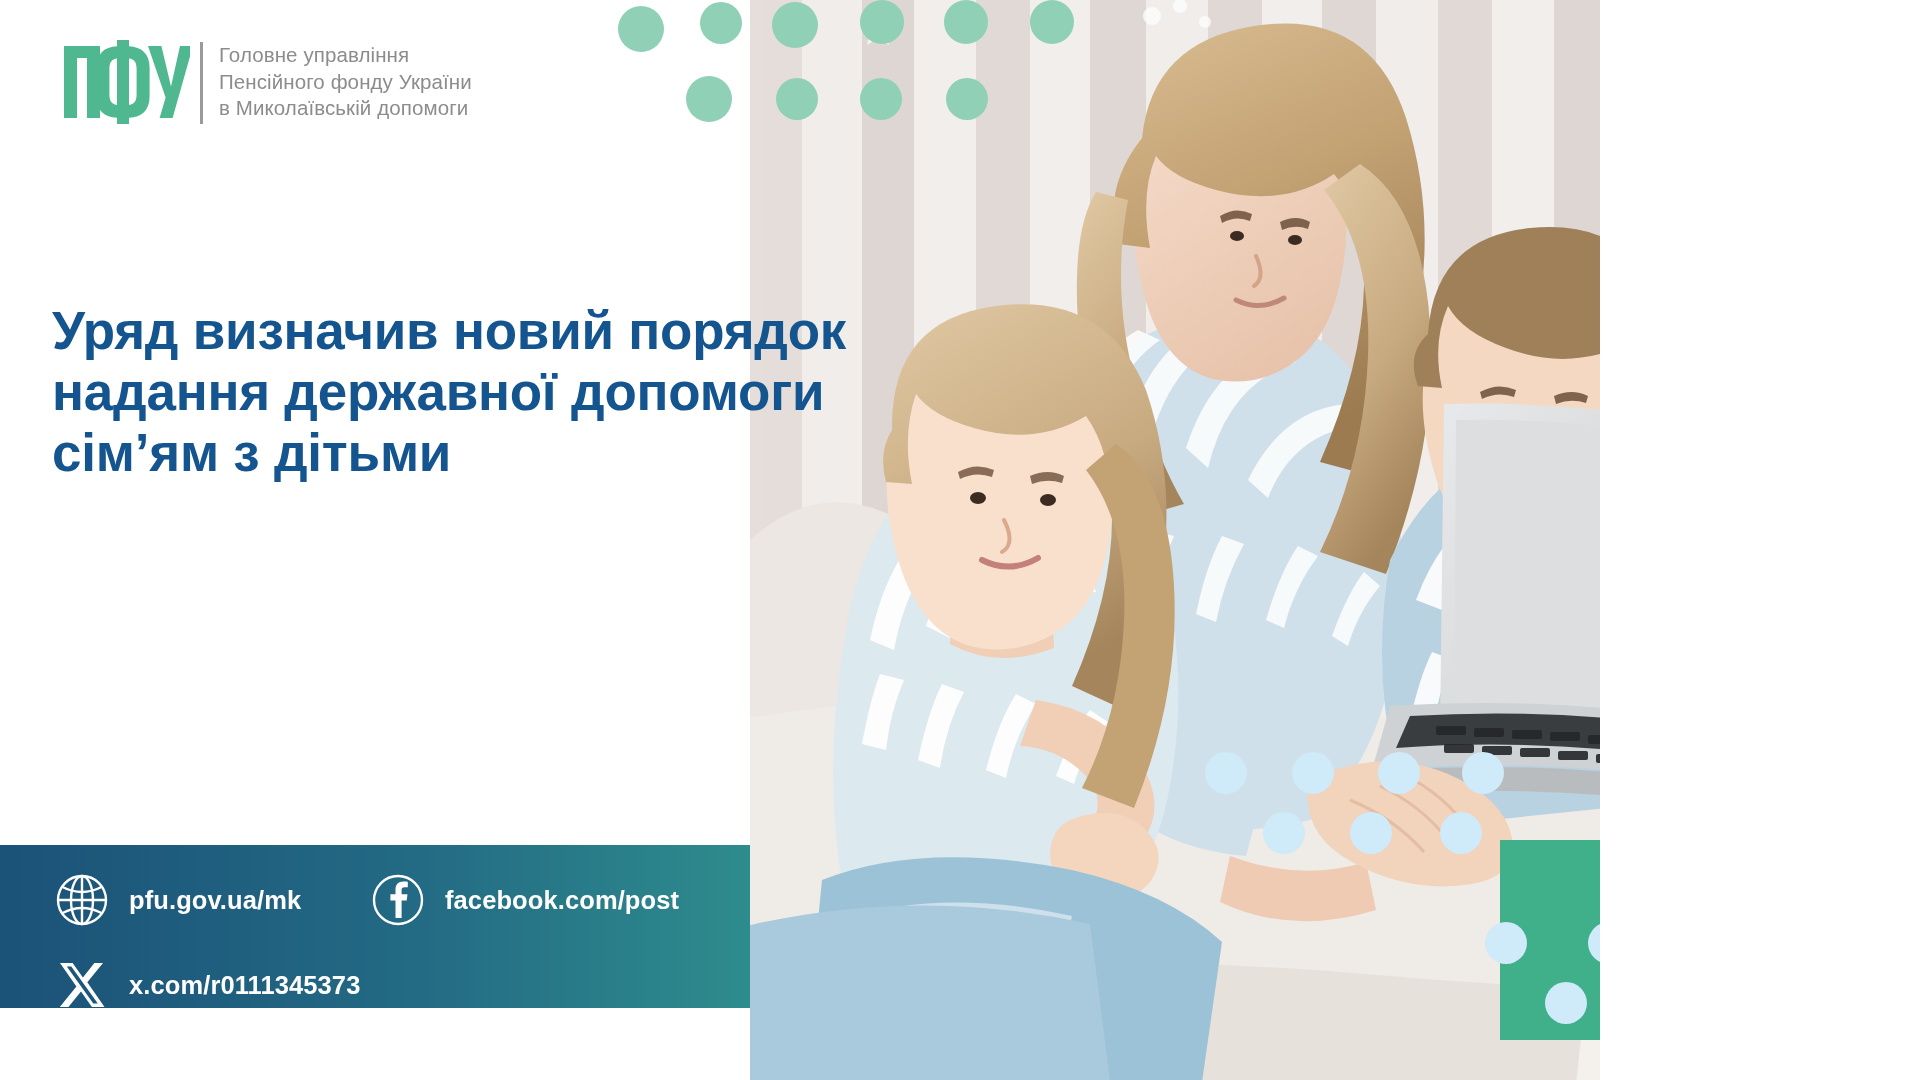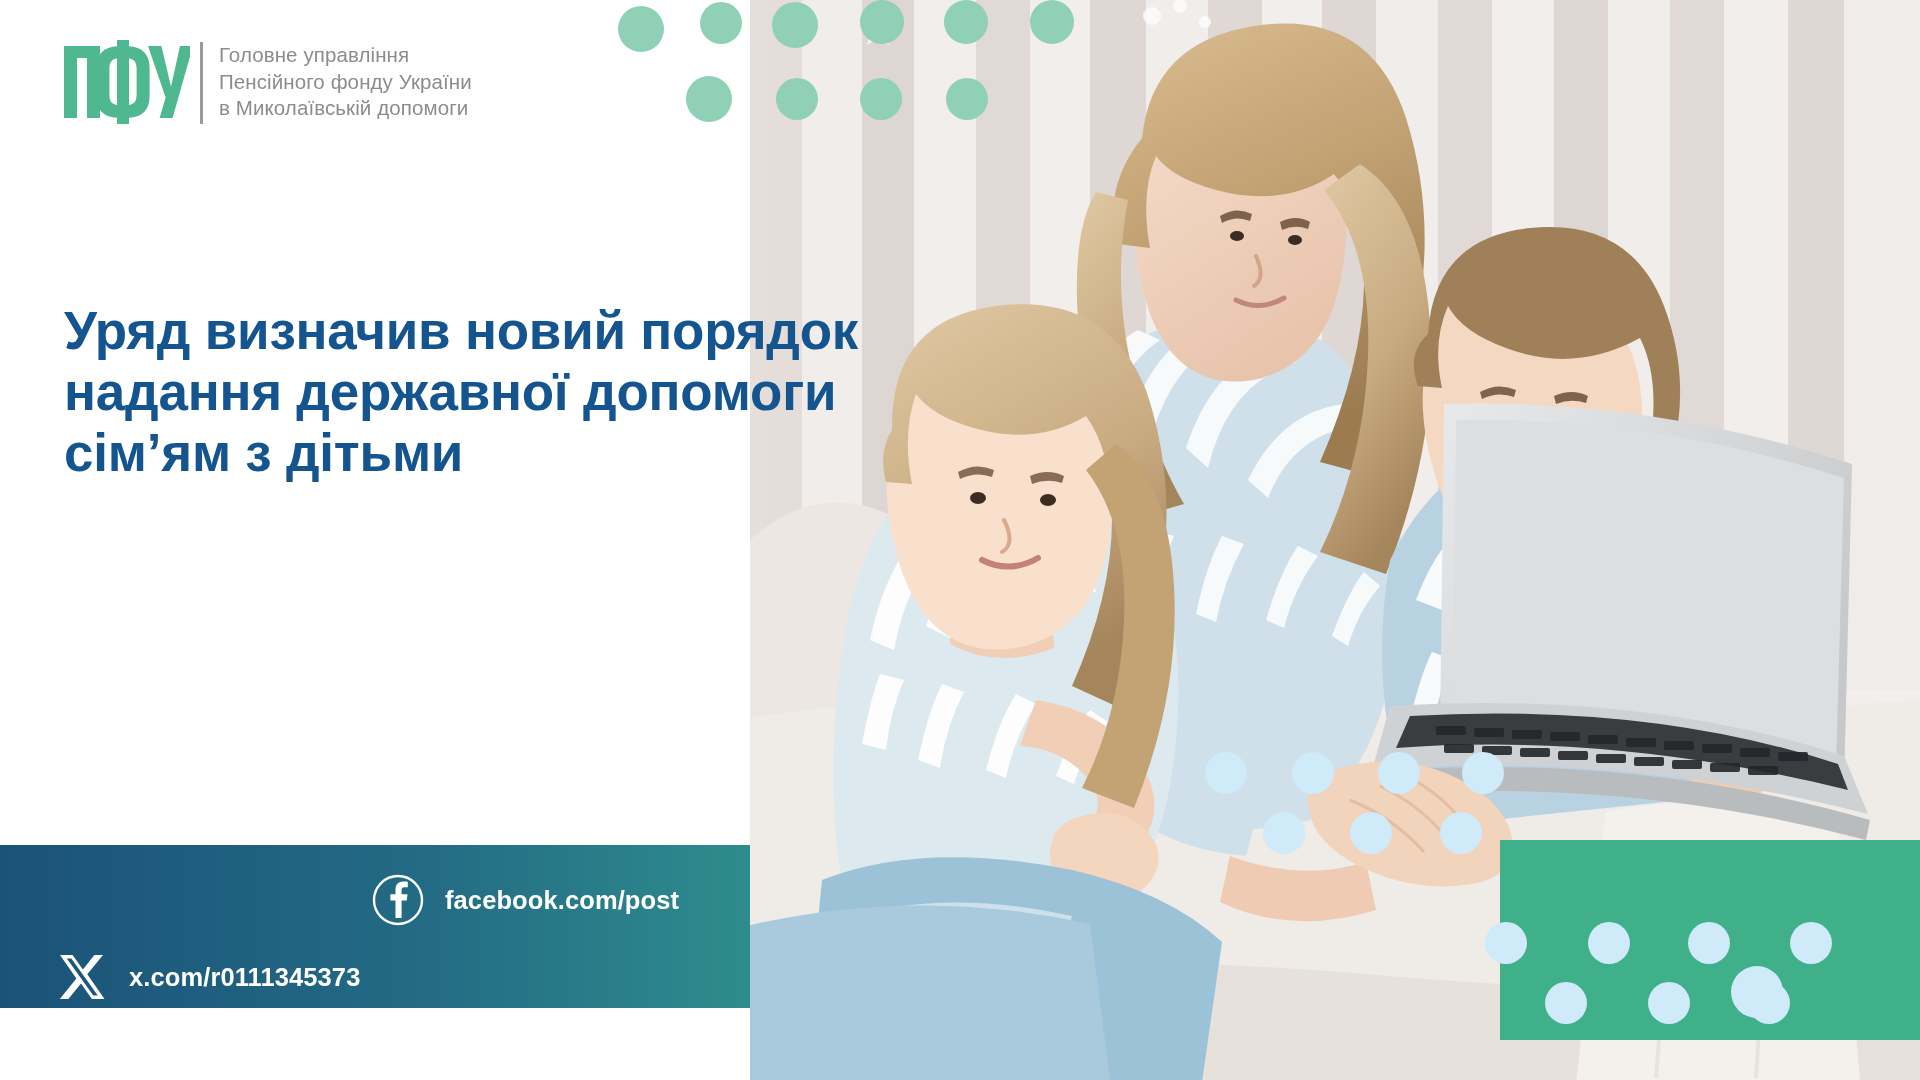--- a/index.html
+++ b/index.html
@@ -3,21 +3,21 @@
 <meta charset="utf-8">
 <title>PFU Mykolaiv — Social Media Announcement Card</title>
 <style>
   html,body{margin:0;padding:0;}
   body{
     width:1920px;height:1080px;overflow:hidden;
     background:#ffffff;
     font-family:"Liberation Sans","DejaVu Sans",sans-serif;
     position:relative;
   }
-  .stage{position:absolute;inset:0;width:1920px;height:1080px;overflow:hidden;background:#fff;}
+  .stage{position:absolute;inset:0;width:1600px;height:1080px;overflow:hidden;background:#fff;}
 
   
   .photo-pane{
     position:absolute;left:750px;top:0;width:1170px;height:1080px;
     overflow:hidden;background:#d9d4d0;
   }
   .photo-svg{position:absolute;left:0;top:0;width:1170px;height:1080px;display:block;}
 
   
   .left-pane{
@@ -35,39 +35,39 @@
     display:flex;flex-direction:column;justify-content:flex-start;
     padding-top:2px;
   }
   .logo-lines span{
     display:block;color:#8c8c8c;font-size:20.5px;line-height:26.5px;
     font-weight:400;letter-spacing:.1px;white-space:nowrap;
   }
 
   
   .headline{
-    position:absolute;left:64px;top:300px;width:690px;z-index:8;
+    position:absolute;left:52px;top:300px;width:690px;z-index:8;
   }
   .headline .hl{
     display:block;color:#15558f;
     font-family:"Liberation Sans Narrow","Liberation Sans",sans-serif;
     font-weight:700;font-size:54px;line-height:61px;
     letter-spacing:-0.2px;white-space:nowrap;
     transform:scaleX(.98);transform-origin:left center;
   }
 
   
   .footer{
     position:absolute;left:0;top:845px;width:750px;height:163px;
     background:linear-gradient(90deg,#1b5278 0%,#236a84 55%,#2e8c8d 100%);
     z-index:9;display:block;
   }
   .frow{position:absolute;display:flex;align-items:center;}
   .frow.r1{top:23px;height:64px;}
-  .frow.r2{top:100px;height:64px;}
+  .frow.r2{top:108px;height:64px;}
   .frow.c1{left:52px;}
   .frow.c2{left:368px;}
   .ficon{width:60px;height:60px;flex:none;display:flex;align-items:center;justify-content:center;}
   .ficon svg{display:block;}
   .flabel{
     color:#ffffff;font-weight:700;font-size:25.5px;letter-spacing:.1px;
     font-family:"Liberation Sans Narrow","Liberation Sans",sans-serif;
     white-space:nowrap;margin-left:17px;
   }
 
@@ -376,20 +376,33 @@
       <span class="dot dot-blue" style="left: 438px; top: 222px; width: 42px; height: 42px;"></span>
       <span class="dot dot-blue" style="left: 538px; top: 222px; width: 42px; height: 42px;"></span>
       <span class="dot dot-blue" style="left: 640px; top: 222px; width: 42px; height: 42px;"></span>
       <span class="dot dot-blue" style="left: 395px; top: 282px; width: 42px; height: 42px;"></span>
       <span class="dot dot-blue" style="left: 498px; top: 282px; width: 42px; height: 42px;"></span>
       <span class="dot dot-blue" style="left: 598px; top: 282px; width: 42px; height: 42px;"></span>
     </div>
 
   <div class="footer">
 
+    <div class="frow r1 c1">
+      <span class="ficon">
+        <svg width="54" height="54" viewBox="0 0 54 54" fill="none" stroke="#ffffff" stroke-width="2.4">
+          <circle cx="27" cy="27" r="24"></circle>
+          <ellipse cx="27" cy="27" rx="11" ry="24"></ellipse>
+          <line x1="3" y1="27" x2="51" y2="27"></line>
+          <path d="M7.5 14 Q 27 24 46.5 14"></path>
+          <path d="M7.5 40 Q 27 30 46.5 40"></path>
+          <line x1="27" y1="3" x2="27" y2="51"></line>
+        </svg>
+      </span>
+      <span class="flabel">pfu.gov.ua/mk</span>
+    </div>
 
     <div class="frow r1 c2">
       <span class="ficon">
         <svg width="54" height="54" viewBox="0 0 54 54">
           <circle cx="27" cy="27" r="24" fill="none" stroke="#ffffff" stroke-width="2.4"></circle>
           <path d="M30.6 27.4 h5.1 l.8 -6.2 h-5.9 v-3.9 c0 -1.8 .5 -3 3.1 -3 h3.1 v-5.5 c-.5 -.1 -2.4 -.2 -4.6 -.2 -4.6 0 -7.7 2.8 -7.7 7.9 v4.7 h-5.1 v6.2 h5.1 V45 h6.1 z" fill="#ffffff"></path>
         </svg>
       </span>
       <span class="flabel">facebook.com/post</span>
     </div>

